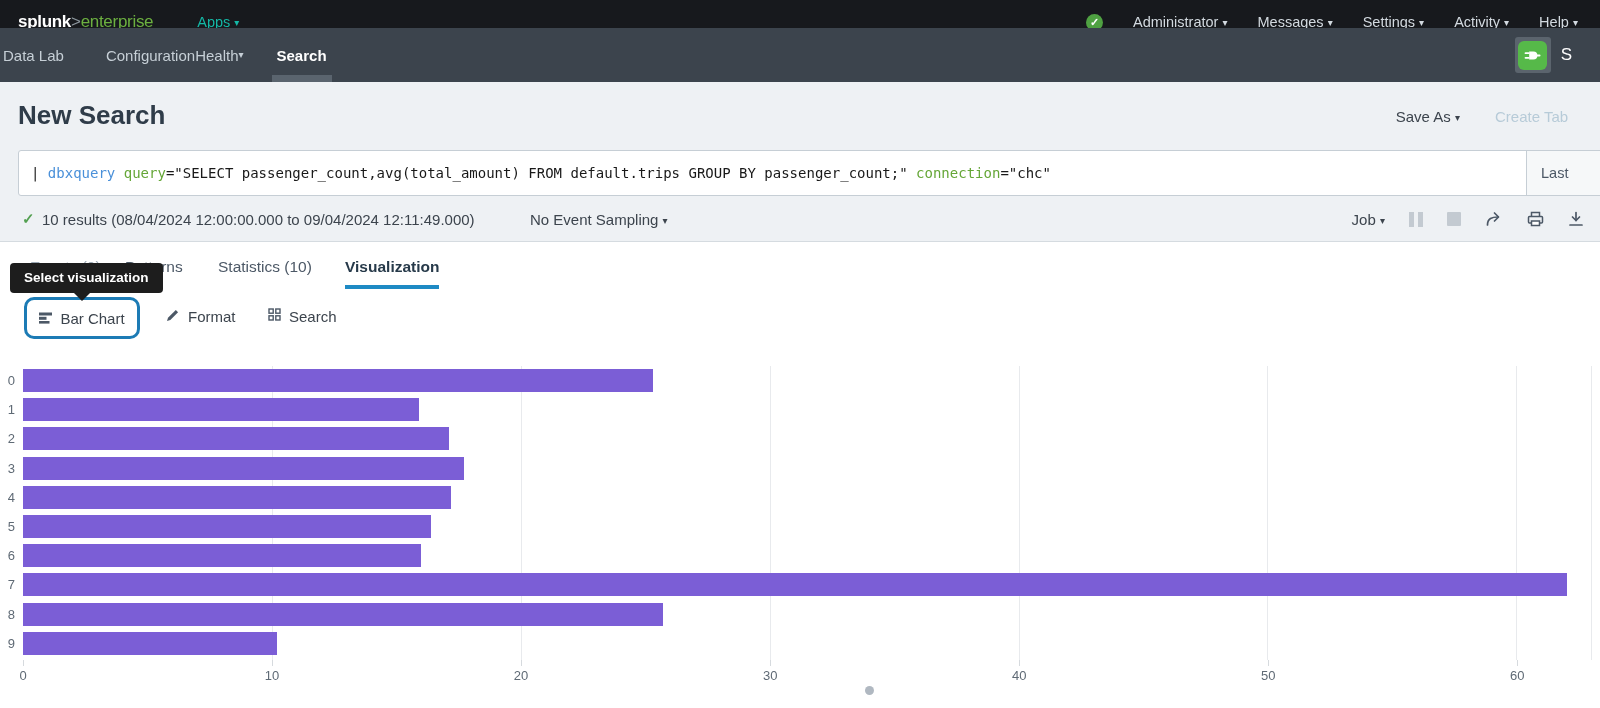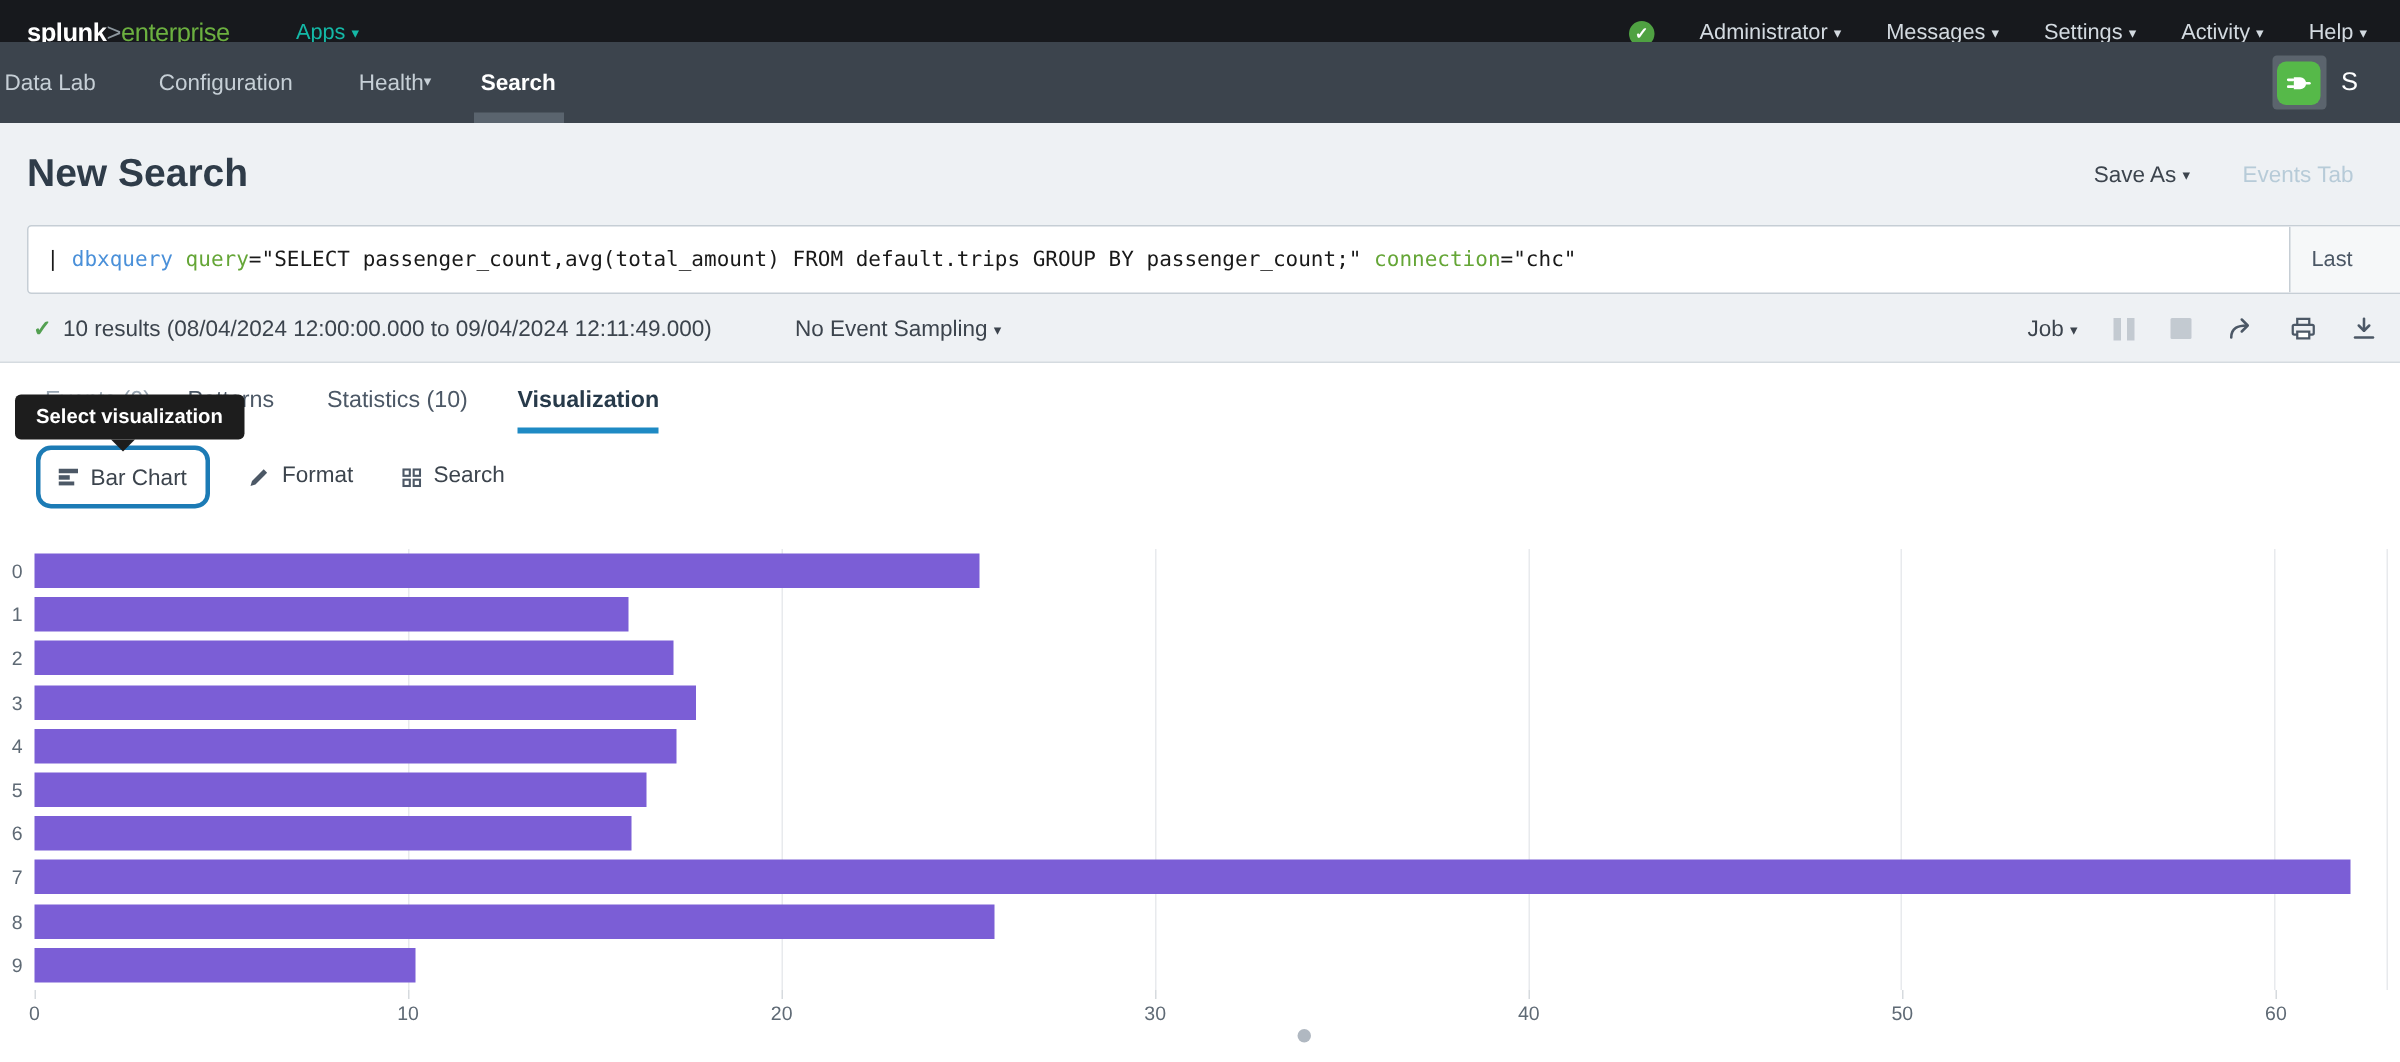--- a/index.html
+++ b/index.html
@@ -14,21 +14,21 @@
   .apps { margin-left:44px; color:#14b8a6; cursor:pointer; }
   .topbar-right { margin-left:auto; display:flex; align-items:center; gap:30px; margin-right:22px; }
   .status-circle { width:17px; height:17px; border-radius:50%; background:#4fa142; color:#fff; font-size:11px; font-weight:bold; display:flex; align-items:center; justify-content:center; }
   .caret { font-size:10px; position:relative; top:-1px; }
 
   
   #appnav { position:absolute; left:0; top:28px; width:1600px; height:54px; background:var(--appnav); display:flex; align-items:center; color:#c6cfd6; font-size:15px; }
   .nav-item { position:relative; height:54px; display:flex; align-items:center; cursor:pointer; white-space:nowrap; }
   #nav-datalab { margin-left:3px; }
   #nav-config { margin-left:42px; }
-  #nav-health { margin-left:44px; }
+  #nav-health { }
   #nav-search { margin-left:33px; color:#fff; font-weight:bold; }
   #nav-search::after { content:""; position:absolute; left:-5px; right:-5px; bottom:0; height:7px; background:#5a646e; }
   .appicon-wrap { margin-left:auto; display:flex; align-items:center; gap:10px; margin-right:28px; }
   .appicon-outer { width:36px; height:36px; background:#5b646d; border-radius:3px; display:flex; align-items:center; justify-content:center; }
   .appicon-inner { width:29px; height:29px; background:#56b949; border-radius:6px; display:flex; align-items:center; justify-content:center; }
   .appname { color:#fff; font-size:17px; white-space:nowrap; }
 
   
   #pagehead { position:absolute; left:0; top:82px; width:1600px; height:160px; background:var(--pagebg); border-bottom:1px solid #d5dbe0; }
   #page-title { position:absolute; left:18px; top:100px; font-size:26px; font-weight:600; color:var(--tdark); }
@@ -57,21 +57,21 @@
   .tab { position:absolute; top:16px; font-size:15.5px; color:#4c5866; cursor:pointer; white-space:nowrap; }
   #tab-events { left:30px; color:#9aa7b3; }
   #tab-patterns { left:125px; }
   #tab-statistics { left:218px; }
   #tab-viz { left:345px; color:#273a4a; font-weight:bold; padding-bottom:9px; border-bottom:4px solid var(--tabline); }
 
   #tooltip { position:absolute; left:10px; top:21px; height:30px; background:var(--tooltip); color:#fff; border-radius:4px; padding:0 14px; font-size:13.5px; font-weight:bold; line-height:30px; z-index:6; white-space:nowrap; }
   #tooltip::after { content:""; position:absolute; left:64px; top:100%; border:8px solid transparent; border-top-color:var(--tooltip); }
 
   #barchart-btn { position:absolute; left:24px; top:55px; width:116px; height:42px; background:#fff; border:3px solid var(--btnborder); border-radius:10px; display:flex; align-items:center; justify-content:center; gap:8px; font-size:15px; color:var(--tmed); cursor:pointer; z-index:5; }
-  .ctrl-link { position:absolute; top:66px; display:flex; align-items:flex-end; gap:8px; font-size:15px; color:var(--tmed); cursor:pointer; }
+  .ctrl-link { position:absolute; top:66px; display:flex; align-items:flex-start; gap:8px; font-size:15px; color:var(--tmed); cursor:pointer; }
   #format-link { left:166px; }
   #trellis-link { left:268px; }
   .icon-gray { color:var(--icon); display:flex; }
 
   
   #plot-grid { position:absolute; left:23px; right:8px; top:124px; height:294px; border-right:1px solid var(--grid); }
   .gridline { position:absolute; top:0; bottom:0; width:1px; background:var(--grid); }
   #chart-rows { position:absolute; left:0; right:8px; top:124px; }
   .crow { display:flex; align-items:center; height:29.2px; }
   .ylab { width:23px; flex:none; text-align:right; padding-right:8px; font-size:13px; color:var(--taxis); }
@@ -132,21 +132,21 @@
         </svg>
       </div>
     </div>
     <div class="appname">S</div>
   </div>
 </nav>
 
 <section id="pagehead"></section>
 <h1 id="page-title">New Search</h1>
 <div id="saveas"><span>Save As</span> <span class="caret">▾</span></div>
-<div id="createtab">Events Tab</div>
+<div id="createtab">Create Tab</div>
 
 <div id="searchbar">
   <div class="query">
     <span>| </span><span class="q-cmd">dbxquery</span><span> </span><span class="q-param">query</span><span>=</span><span>"SELECT passenger_count,avg(total_amount) FROM default.trips GROUP BY passenger_count;"</span><span> </span><span class="q-param">connection</span><span>=</span><span>"chc"</span>
   </div>
   <div class="timerange">
       <span>Last</span>
     </div>
 </div>
 

